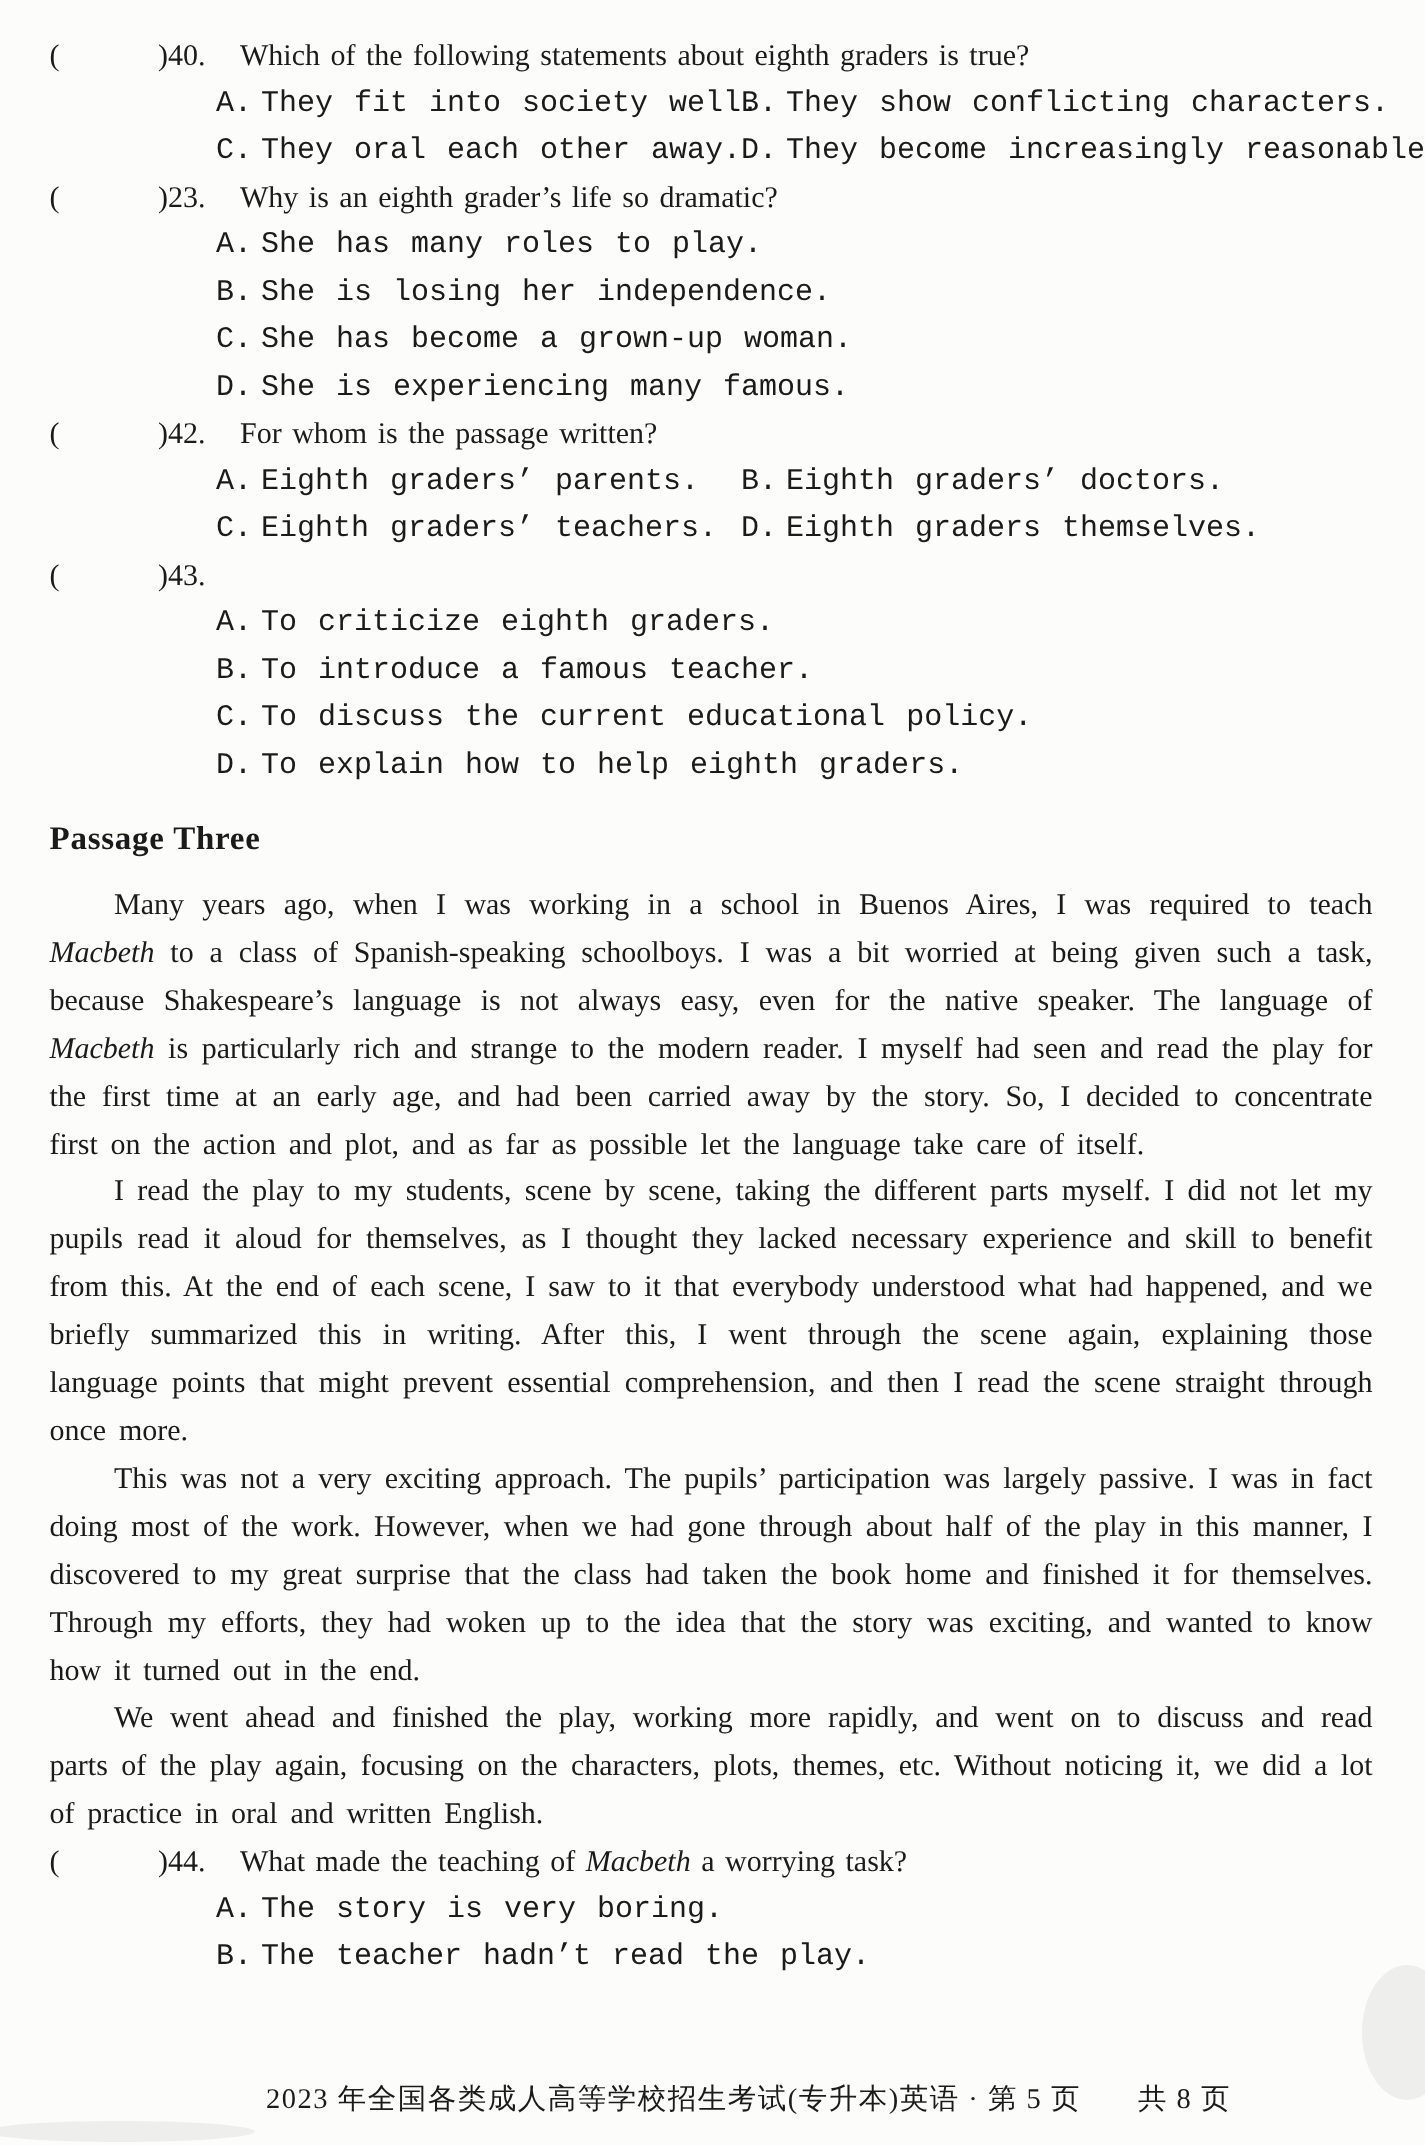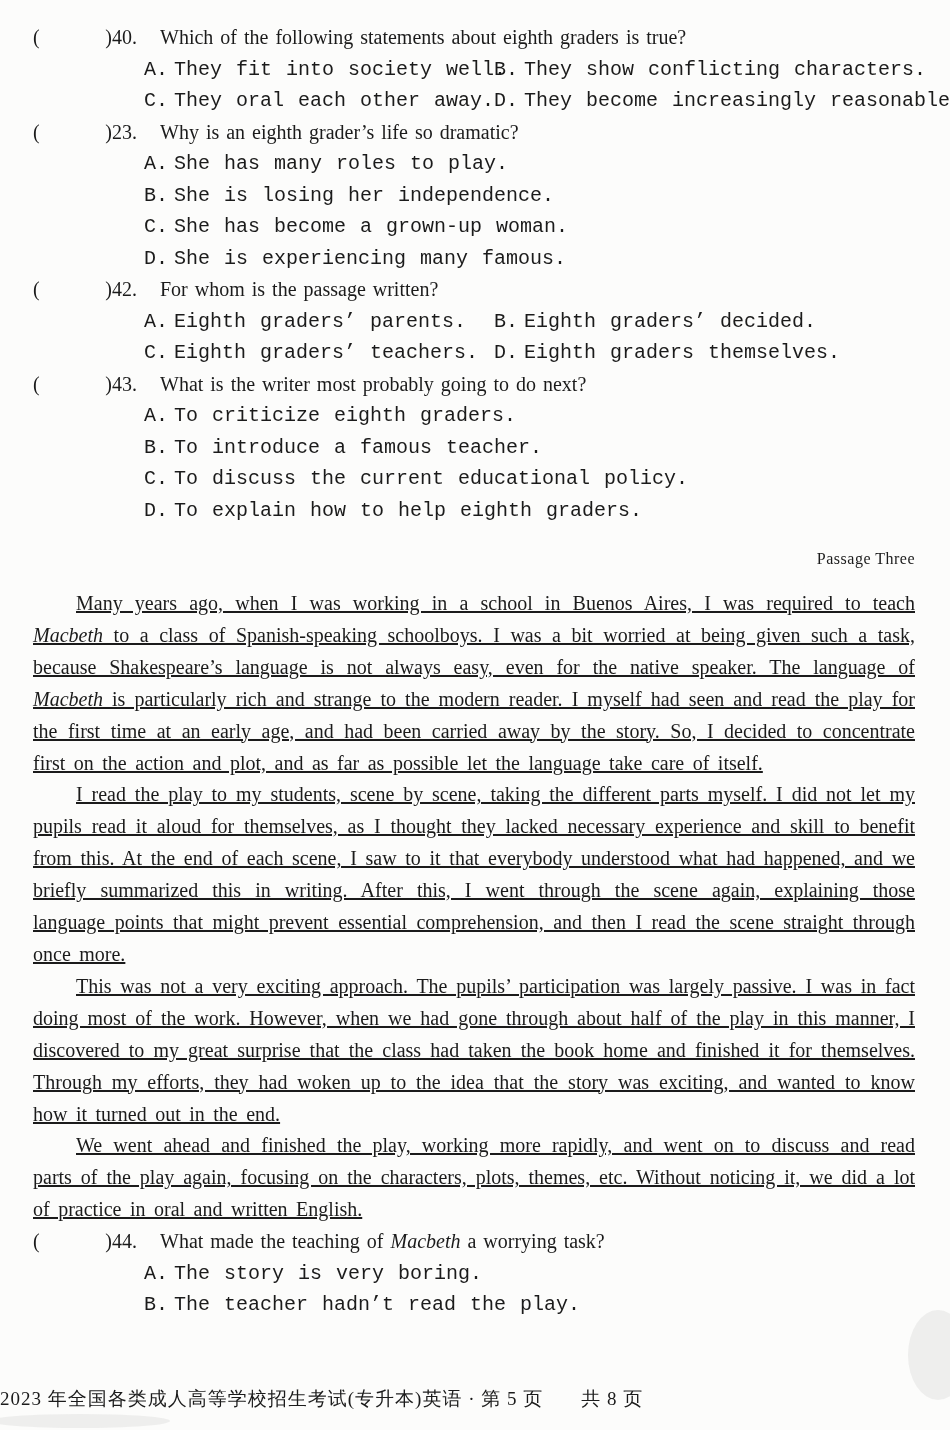--- a/index.html
+++ b/index.html
@@ -53,46 +53,46 @@
     font-family: Liberation Mono, monospace;
   }
   .options.two-col {
     display: grid;
     grid-template-columns: 350px auto;
   }
   .opt-label { margin-right: 6px; }
 
   
   .passage-heading {
-    text-align: right;
-    font-weight: normal;
-    font-size: 16px;
+    text-align: left;
+    font-weight: bold;
+    font-size: 22px;
     margin: 18px 0 14px 0;
     line-height: 30px;
     letter-spacing: 0.5px;
   }
   .para {
     margin: 0;
     text-align: justify;
     text-indent: 2.15em;
     line-height: 31.9px;
     word-spacing: 3.5px;
-    text-decoration: underline;
   }
 
   
   .footer {
     position: absolute;
     left: 0;
     right: 0;
     bottom: 18px;
-    text-align: left;
+    text-align: center;
     font-size: 19px;
     letter-spacing: 1px;
     white-space: nowrap;
+    padding-left: 48px;
   }
   .footer .footer-total { margin-left: 38px; }
 </style>
 </head>
 <body>
 
 <div class="page">
 
   <div class="question">
     <div class="q-line">
@@ -129,33 +129,32 @@
   <div class="question">
     <div class="q-line">
       <span class="q-prefix">
           <span>(</span>
           <span>)42.</span>
         </span>
       <span class="q-stem">For whom is the passage written?</span>
     </div>
     <div class="options two-col">
       <div class="opt"><span class="opt-label">A.</span><span>Eighth graders’ parents.</span></div>
-      <div class="opt"><span class="opt-label">B.</span><span>Eighth graders’ decided.</span></div>
+      <div class="opt"><span class="opt-label">B.</span><span>Eighth graders’ doctors.</span></div>
       <div class="opt"><span class="opt-label">C.</span><span>Eighth graders’ teachers.</span></div>
       <div class="opt"><span class="opt-label">D.</span><span>Eighth graders themselves.</span></div>
     </div>
   </div>
 
   <div class="question">
     <div class="q-line">
       <span class="q-prefix">
           <span>(</span>
           <span>)43.</span>
         </span>
-      <span class="q-stem">What is the writer most probably going to do next?</span>
     </div>
     <div class="options">
       <div class="opt"><span class="opt-label">A.</span><span>To criticize eighth graders.</span></div>
       <div class="opt"><span class="opt-label">B.</span><span>To introduce a famous teacher.</span></div>
       <div class="opt"><span class="opt-label">C.</span><span>To discuss the current educational policy.</span></div>
       <div class="opt"><span class="opt-label">D.</span><span>To explain how to help eighth graders.</span></div>
     </div>
   </div>
 
   <h2 class="passage-heading">Passage Three</h2>

